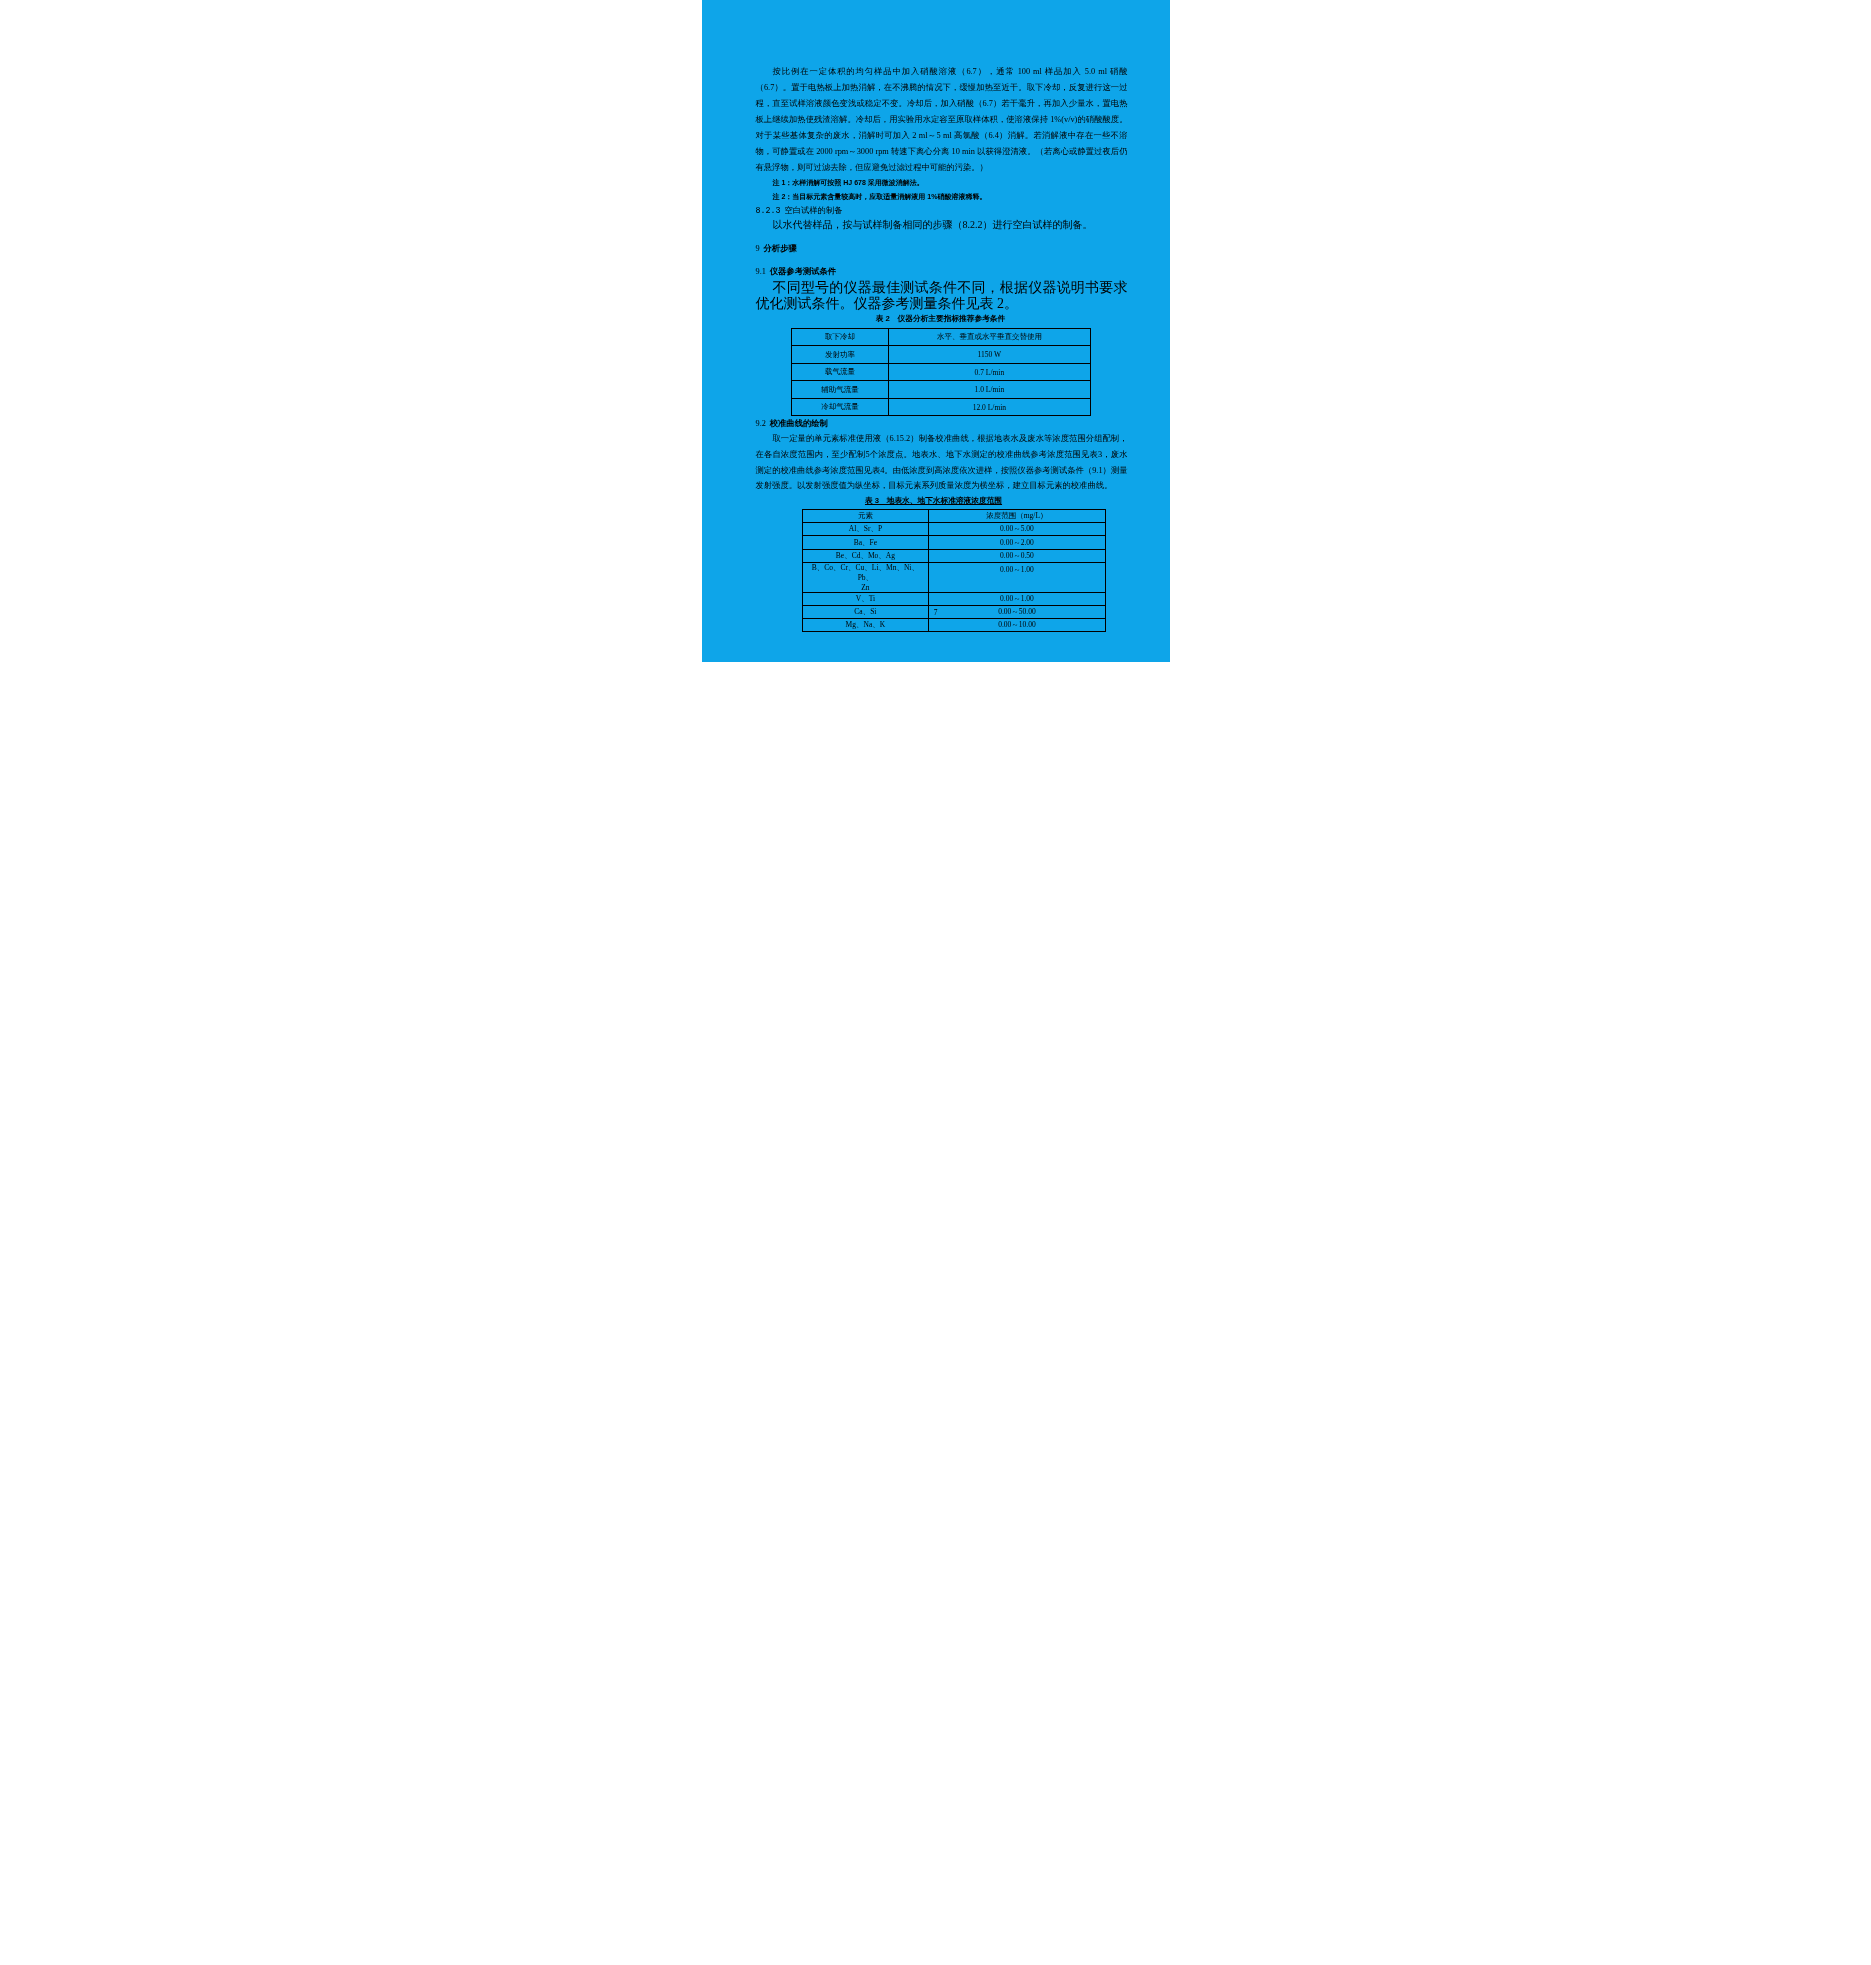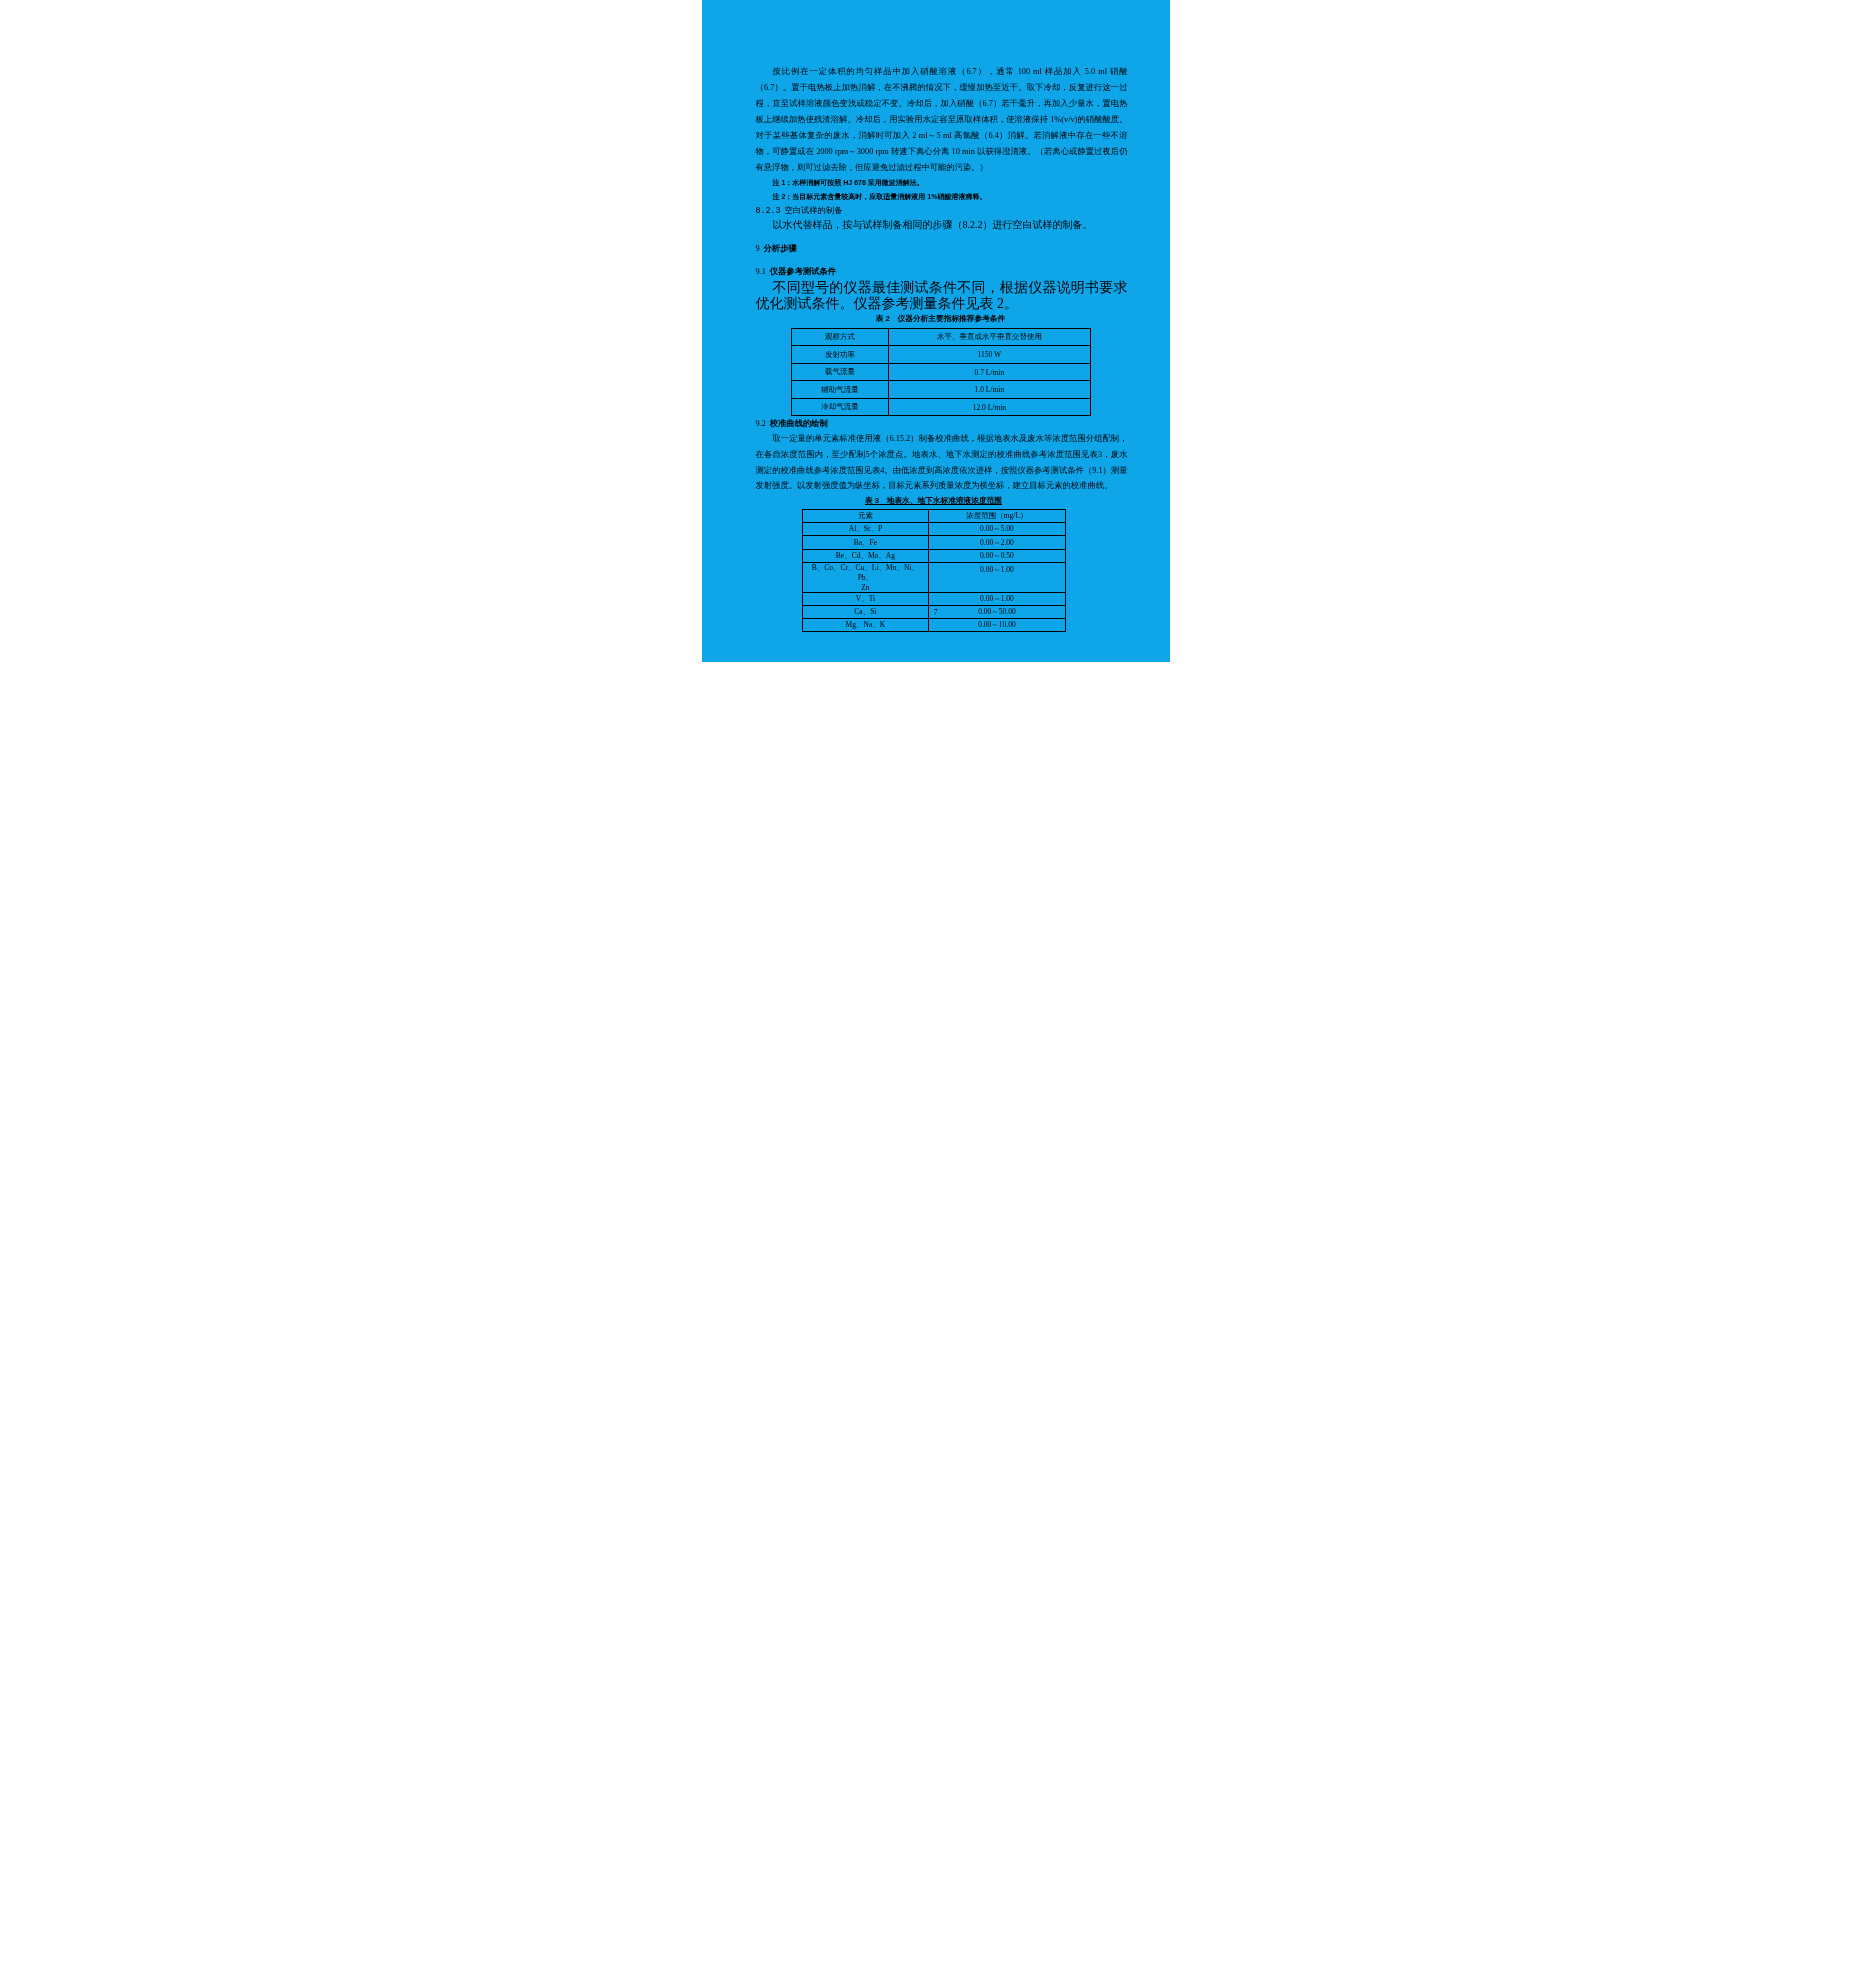--- a/index.html
+++ b/index.html
@@ -93,21 +93,21 @@
     border-right:0.4px solid #000;
     text-align:center;
     vertical-align:middle;
     font-weight:normal;
     padding:0 2.4px;
     overflow:hidden;
   }
   .table2 { width:300px; margin-left:35px; margin-top:2.4px; }
   .table2 td { height:16.5px; }
   .table2 .c1 { width:92px; }
-  .table3 { width:264px; margin-left:46px; margin-top:1.2px; }
+  .table3 { width:304px; margin-left:46px; margin-top:1.2px; }
   .table3 th { height:12.6px; }
   .table3 td { height:12.2px; }
   .table3 .c1 { width:121px; }
   .table3 .el { white-space:pre-line; }
   .table3 tr.tall td { height:25px; }
   .table3 tr.tall td.val { vertical-align:top; padding-top:1.2px; line-height:11.4px; }
   .page-number {
     position:absolute;
     left:0; right:0;
     top:608px;
@@ -135,21 +135,21 @@
 
     <p class="heading h91"><span class="num">9.1</span><span class="txt">仪器参考测试条件</span></p>
 
     <p class="par91">不同型号的仪器最佳测试条件不同，根据仪器说明书要求优化测试条件。仪器参考测量条件见表 2。</p>
 
     <div class="tbl-title t2-title">表 2　仪器分析主要指标推荐参考条件</div>
 
     <table class="table2">
       <tbody>
         <tr>
-          <td class="c1">观察方式</td>
+          <td class="c1">取下冷却</td>
           <td>水平、垂直或水平垂直交替使用</td>
         </tr>
         <tr>
           <td class="c1">发射功率</td>
           <td>1150 W</td>
         </tr>
         <tr>
           <td class="c1">载气流量</td>
           <td>0.7 L/min</td>
         </tr>

